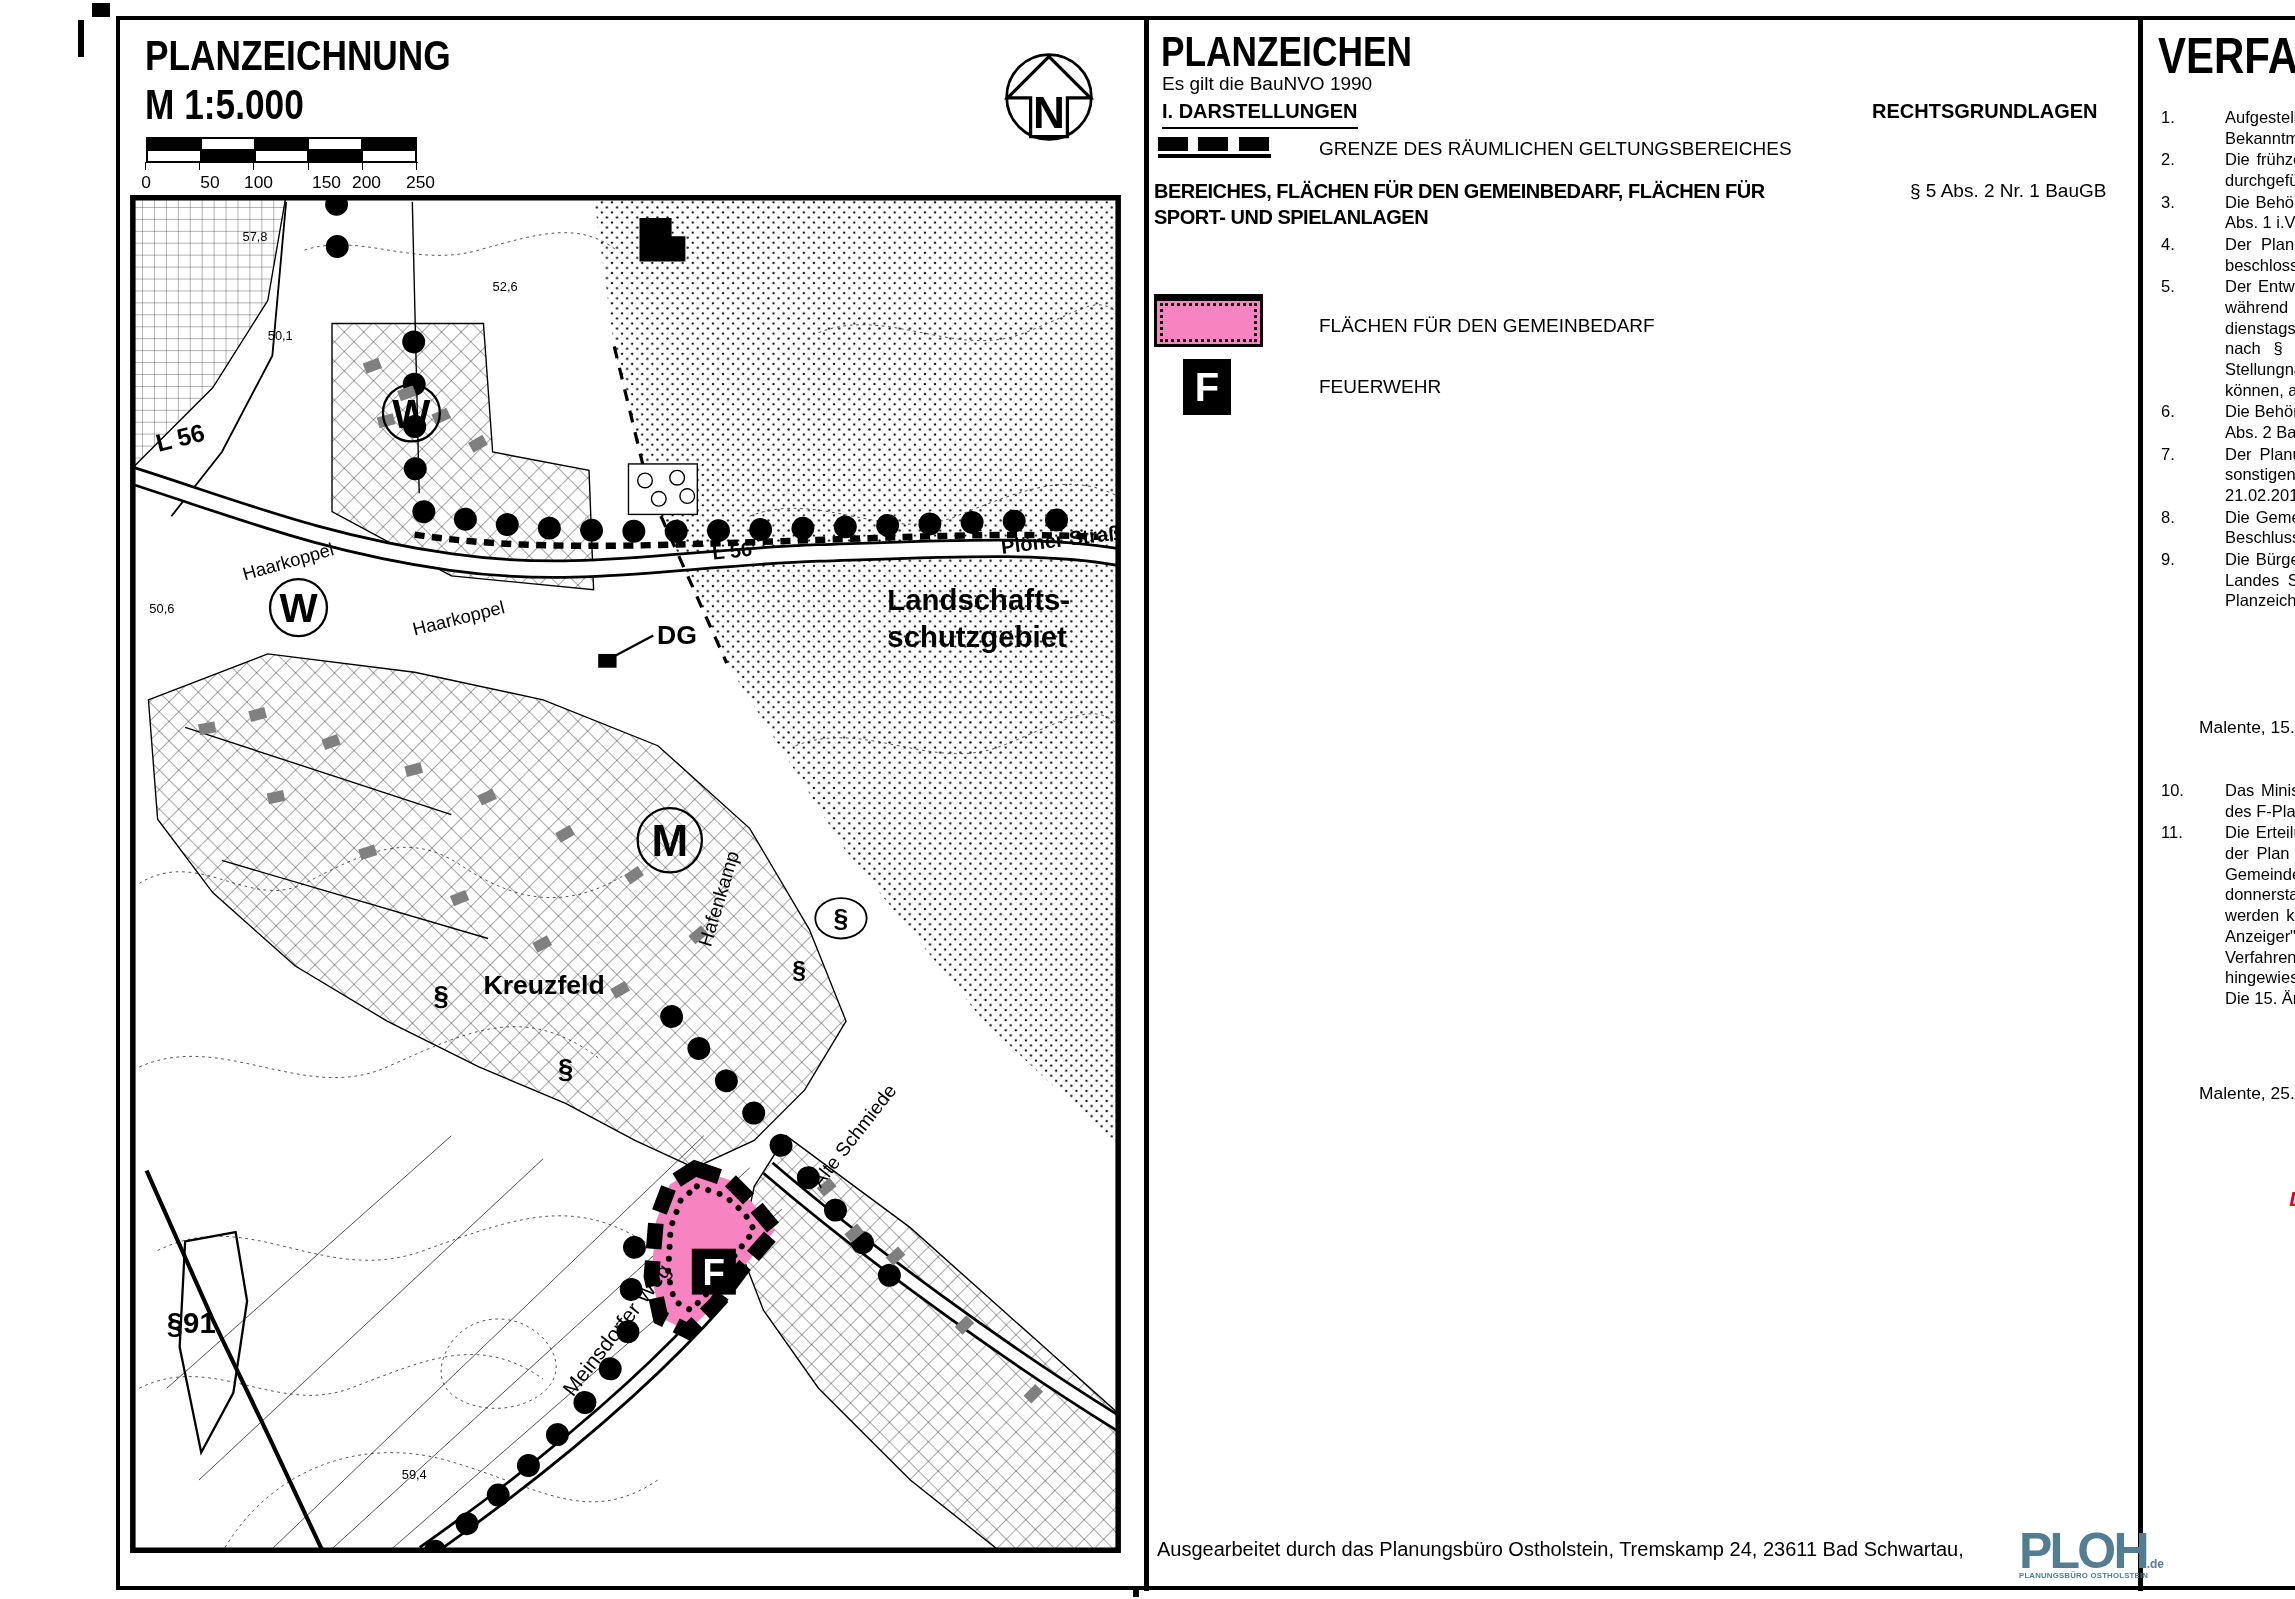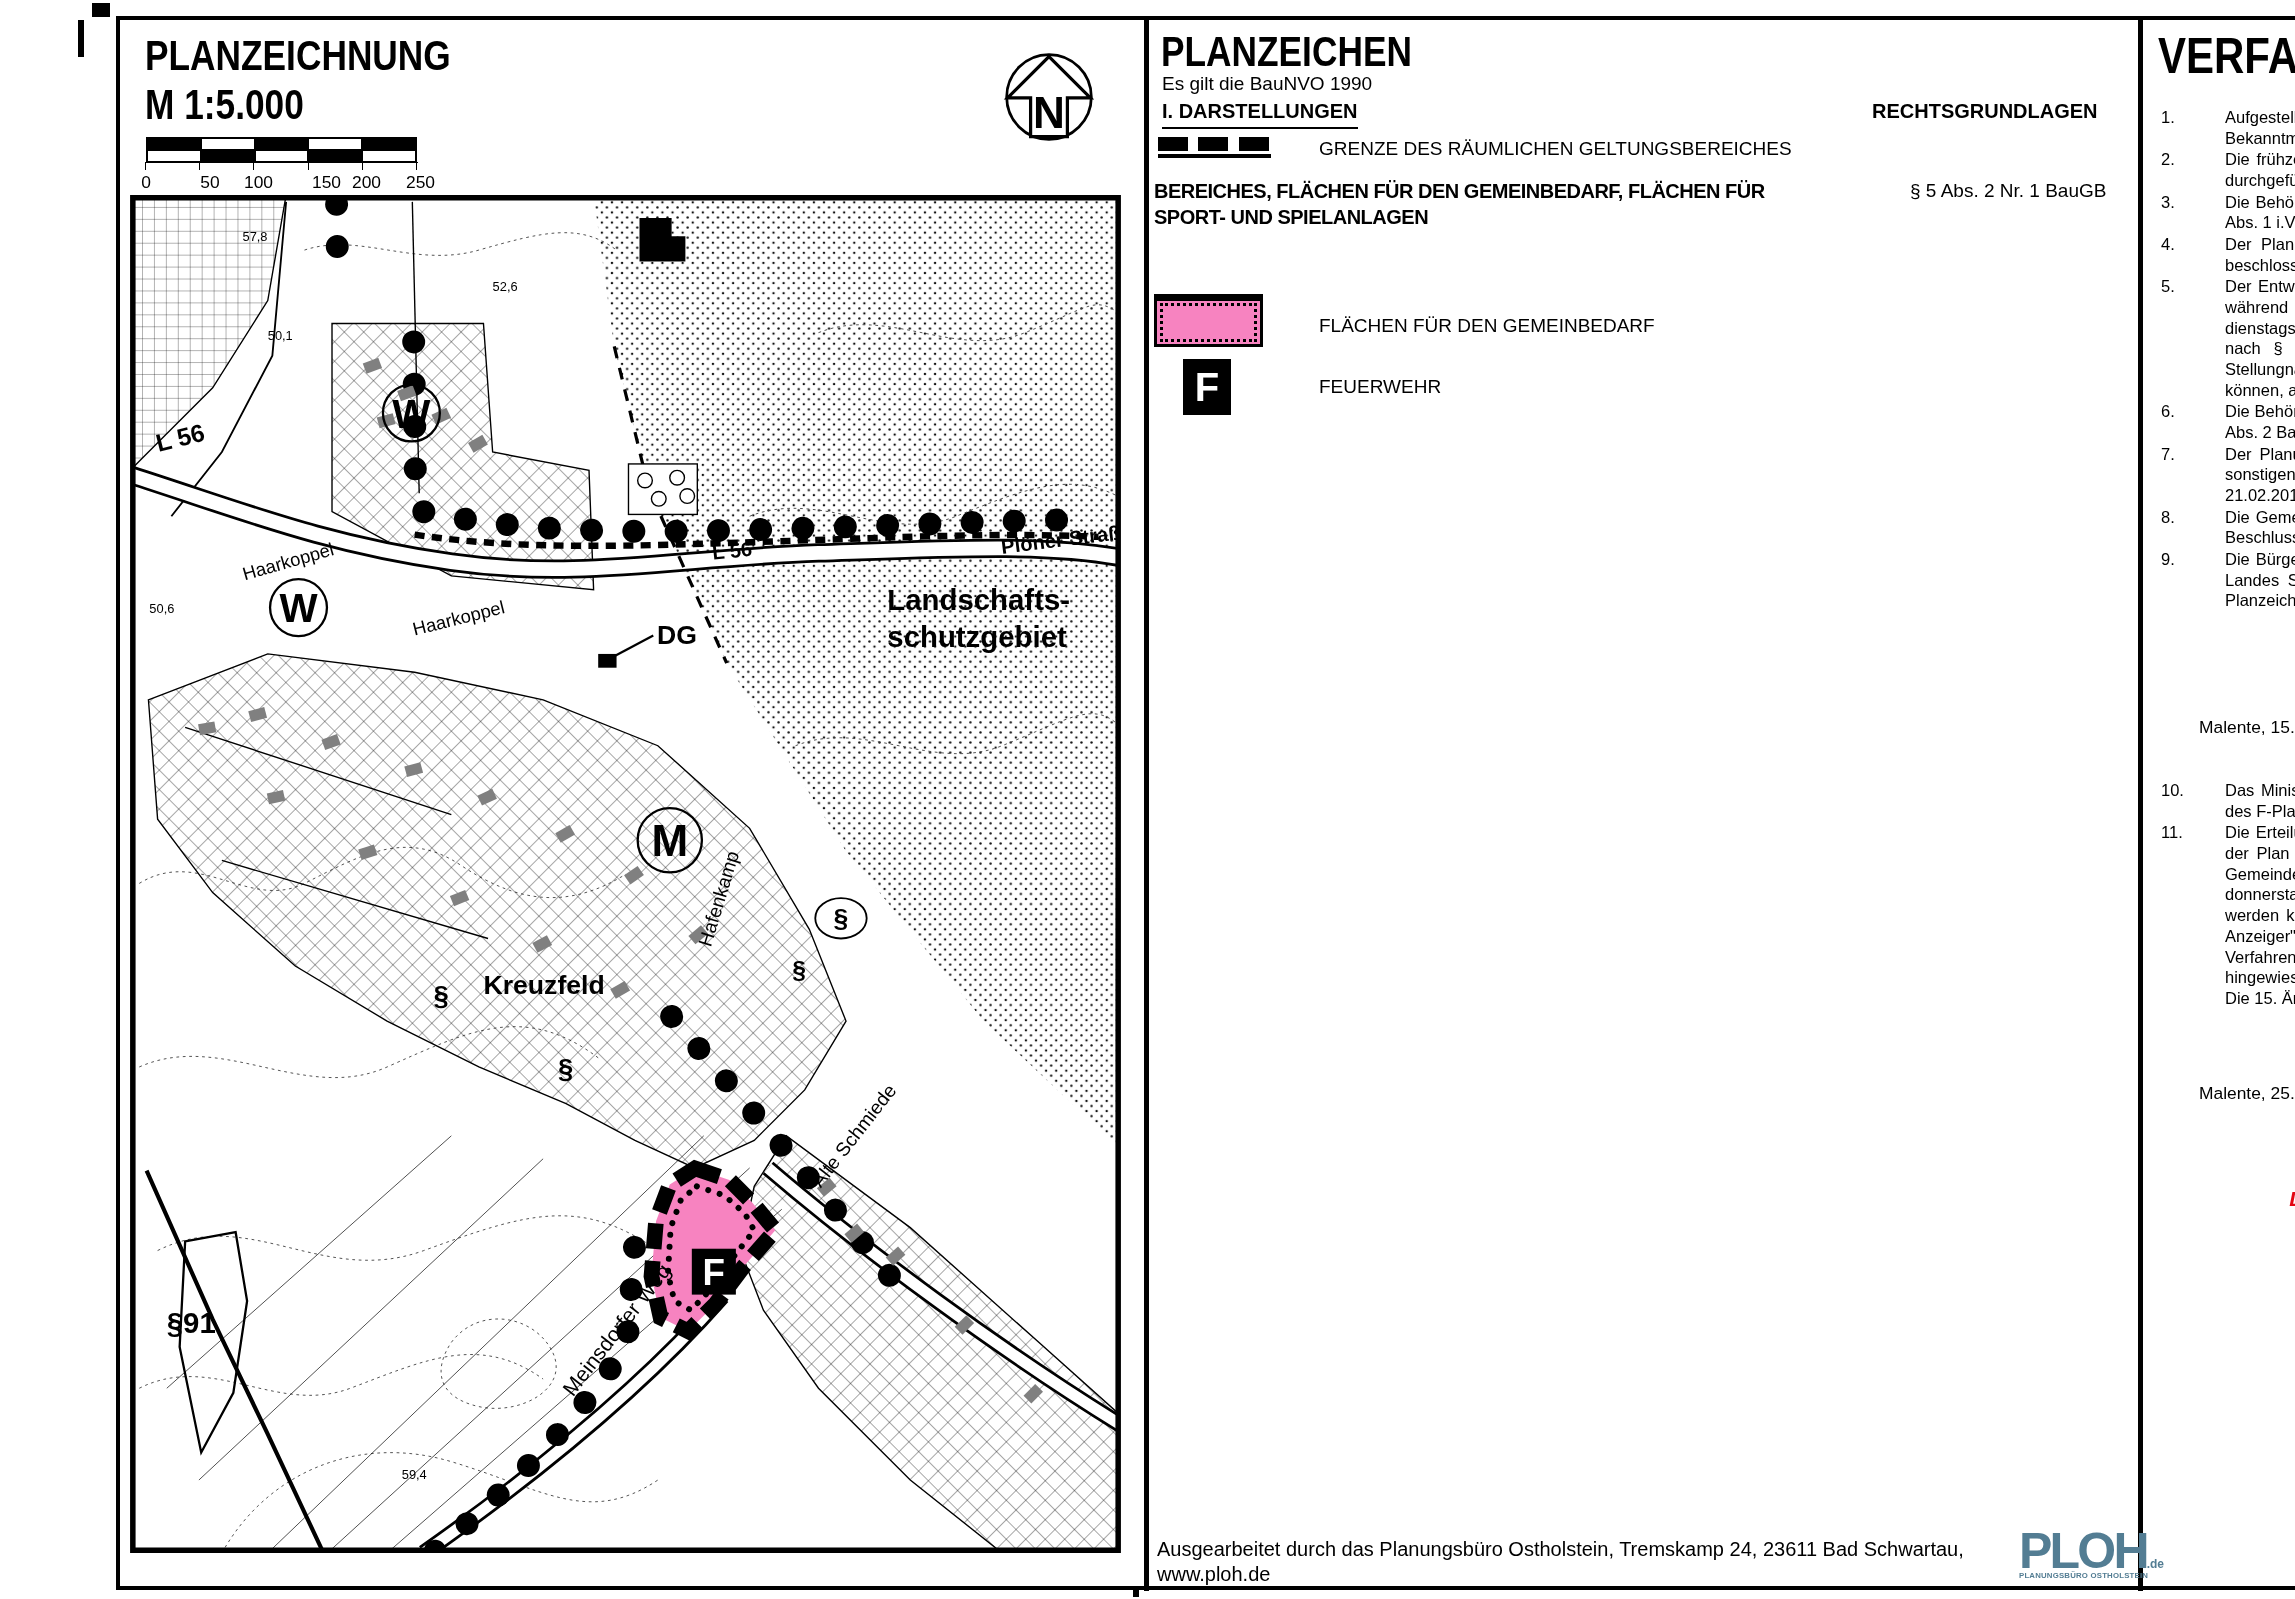--- a/index.html
+++ b/index.html
@@ -275,21 +275,20 @@
   </div>
 <div class="abs leg-label" style="left:1319px;top:315px;">FLÄCHEN FÜR DEN GEMEINBEDARF</div>
 
 <div class="fbox">
     <span>F</span>
   </div>
 <div class="abs leg-label" style="left:1319px;top:376px;">FEUERWEHR</div>
 
 <div class="abs credit" style="left:1157px;top:1537px;">
   <div>Ausgearbeitet durch das Planungsbüro Ostholstein, Tremskamp 24, 23611 Bad Schwartau,</div>
-  <div>www.ploh.de</div>
 </div>
 <div class="logo">
   <span class="big">PLOH</span><span class="de">.de</span>
   <div class="cap">PLANUNGSBÜRO OSTHOLSTEIN</div>
 </div>
 
 <div class="abs bold" style="left:2158px;top:27px;font-size:50px;"><span class="cond">VERFAHRENSVERMERKE</span></div>
 
 <div class="vlist" style="top:107px;">
   <div class="vrow">

